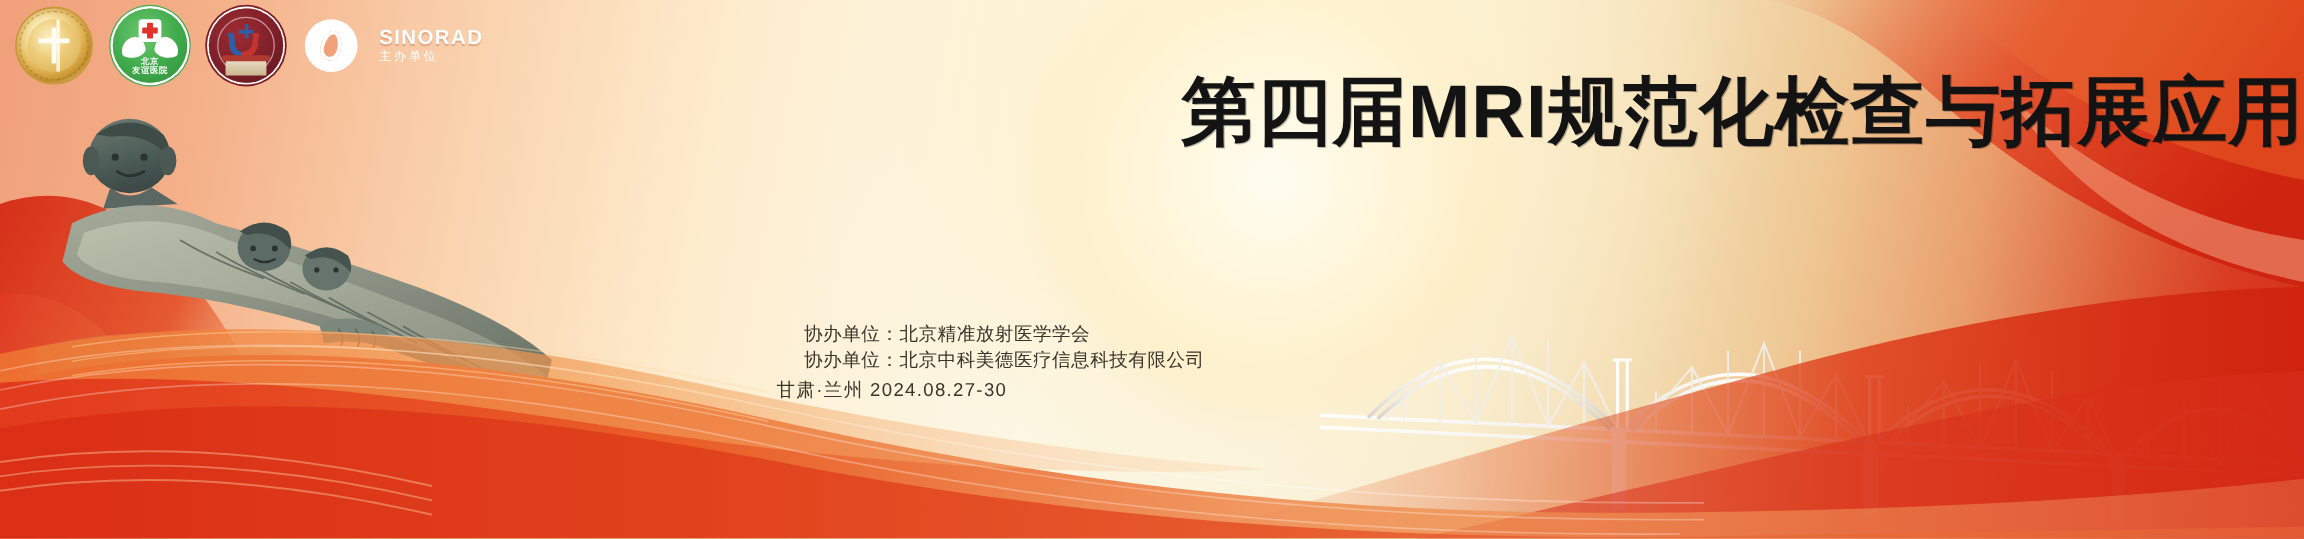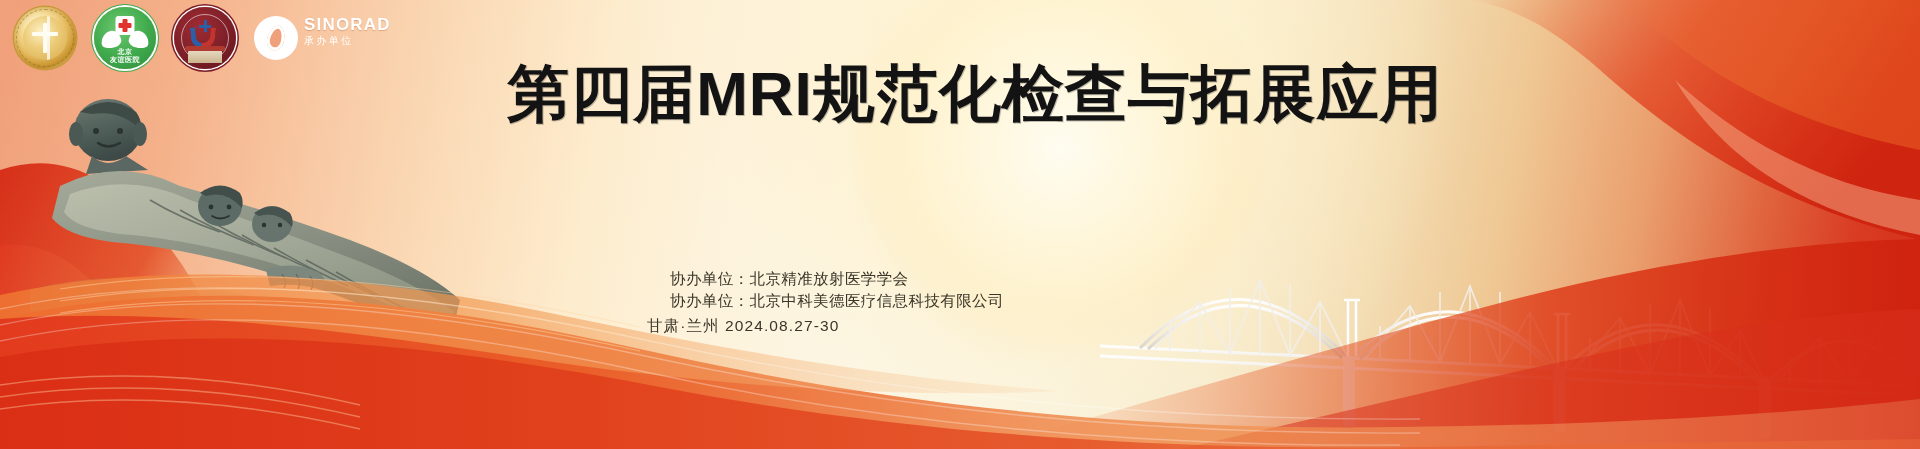--- a/index.html
+++ b/index.html
@@ -96,40 +96,40 @@
     border-left:5px solid #2b5fa8; border-bottom:5px solid #2b5fa8;
     border-radius:0 0 0 14px; transform:rotate(-6deg);}
   .logo-maroon .swoosh-r { position:absolute; left:28px; top:20px; width:13px; height:22px;
     border-right:5px solid #c3342f; border-bottom:5px solid #c3342f;
     border-radius:0 0 14px 0; transform:rotate(6deg);}
   .logo-maroon .bldg { position:absolute; left:14px; bottom:6px; width:34px; height:13px;
     background:linear-gradient(#e7dcc6,#cbb48c); border-radius:2px 2px 0 0;}
   .logo-maroon .bldg:before { content:""; position:absolute; left:-3px; top:-4px; width:40px;
     height:5px; background:#b03a30; border-radius:2px;}
 
-  .logo-sino { display:flex; align-items:flex-start; gap:6px; }
+  .logo-sino { display:flex; align-items:center; gap:18px; }
   .sino-mark { width:44px; height:44px; border-radius:50%;
     background:#fff; position:relative; }
   .sino-mark:before { content:""; position:absolute; left:50%; top:50%;
     width:17px; height:25px; transform:translate(-50%,-50%) rotate(14deg);
     border-radius:50% 50% 50% 50% / 60% 60% 40% 40%;
     background:#f0a07a; box-shadow:inset 0 0 0 3px #fff; }
   .sino-text { line-height:1; }
   .sino-text .s1 { font-size:17px; font-weight:bold; color:#ffffff; letter-spacing:1.2px;
     text-shadow:0 1px 1px rgba(170,90,50,.35);}
   .sino-text .s2 { font-size:10px; color:#ffffff; letter-spacing:2.4px; margin-top:3px;}
 
   
   #title-block { position:absolute; left:0; right:0; top:60px; z-index:35; text-align:center; }
   .title-line1, .title-line2 {
     font-family:"Liberation Sans","DejaVu Sans",sans-serif;
     font-weight:bold; color:#131313; letter-spacing:1px;
     text-shadow:1px 1px 0 rgba(0,0,0,.25);
   }
-  .title-line1 { font-size:62px; line-height:68px; padding-left:30px; }
+  .title-line1 { font-size:62px; line-height:68px; padding-left:30px;text-align:right; }
   .title-line2 { font-size:62px; line-height:68px; padding-left:30px; margin-top:2px; }
 
   
   #org-block {
     position:absolute; left:670px; top:268px; z-index:35;
     color:#3a3528; font-size:15.5px; line-height:21.5px; letter-spacing:.4px;
     font-family:"Liberation Sans","DejaVu Sans",sans-serif;
   }
   #org-block .line { white-space:nowrap; }
   #org-block .datum { margin-top:4px; margin-left:-23px; letter-spacing:1.1px; }
@@ -384,21 +384,21 @@
         <div class="swoosh-b"></div>
         <div class="swoosh-r"></div>
         <div class="bldg"></div>
       </div>
     </div>
 
     <div class="logo logo-sino">
       <div class="sino-mark"></div>
       <div class="sino-text">
         <div class="s1">SINORAD</div>
-        <div class="s2">承办单位</div>
+        <div class="s2">主办单位</div>
       </div>
     </div>
   </div>
 
   <div id="title-block">
     <div class="title-line1">第四届MRI规范化检查与拓展应用</div>
   </div>
 
   <div id="org-block">
     <div class="line">协办单位：北京精准放射医学学会</div>

